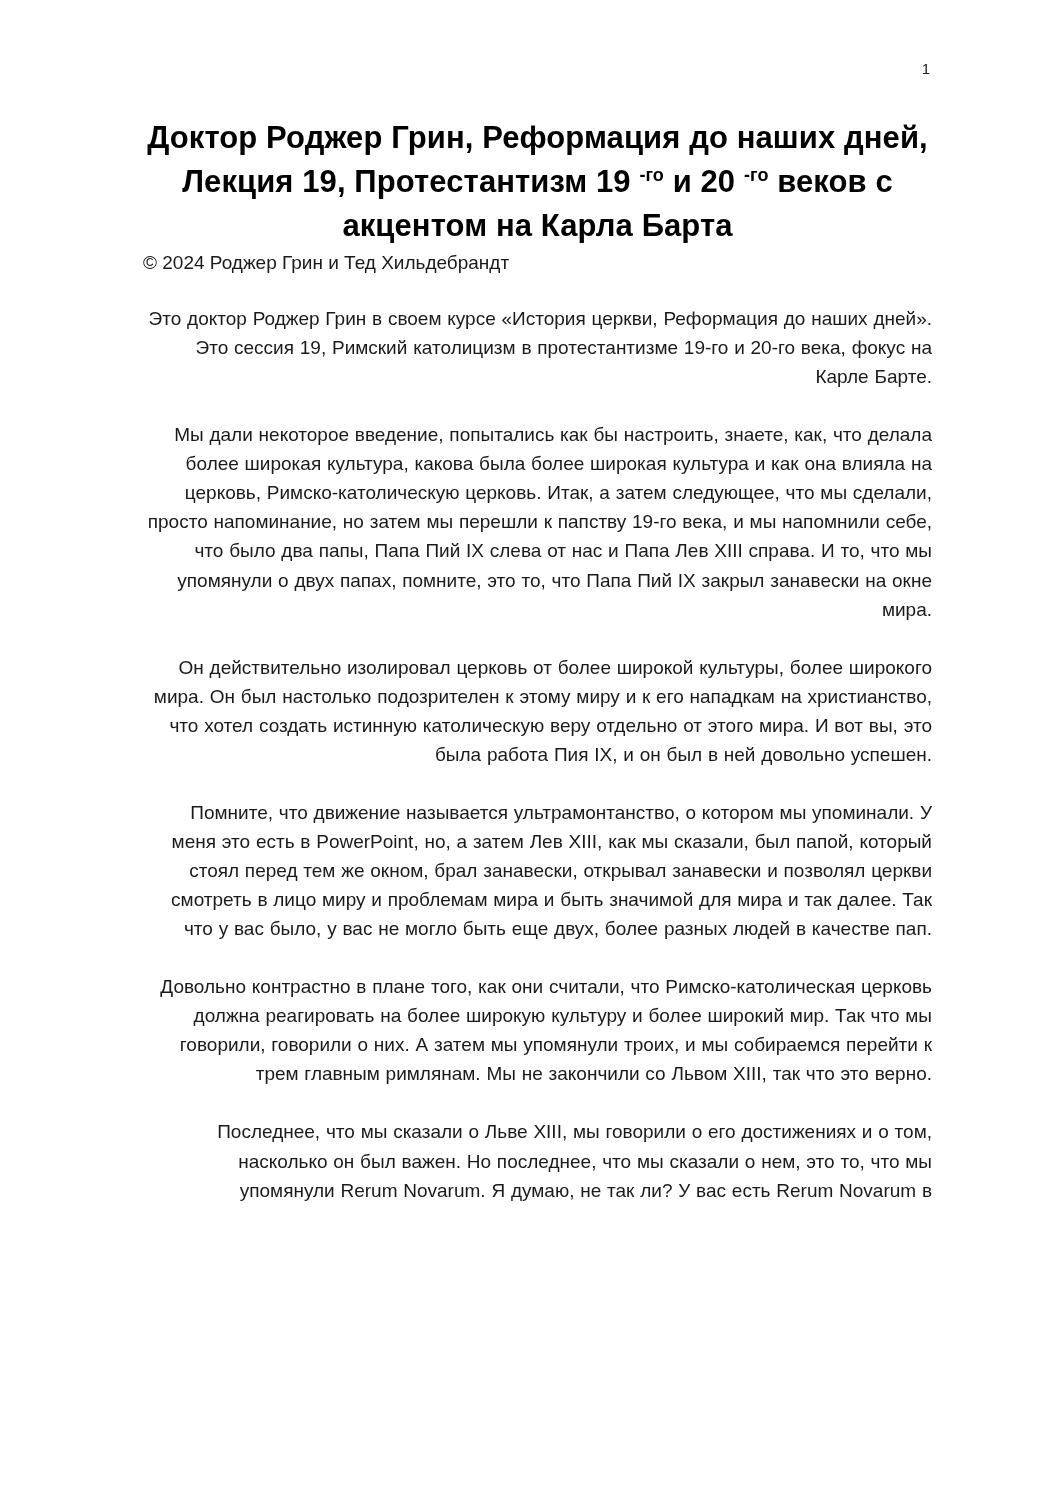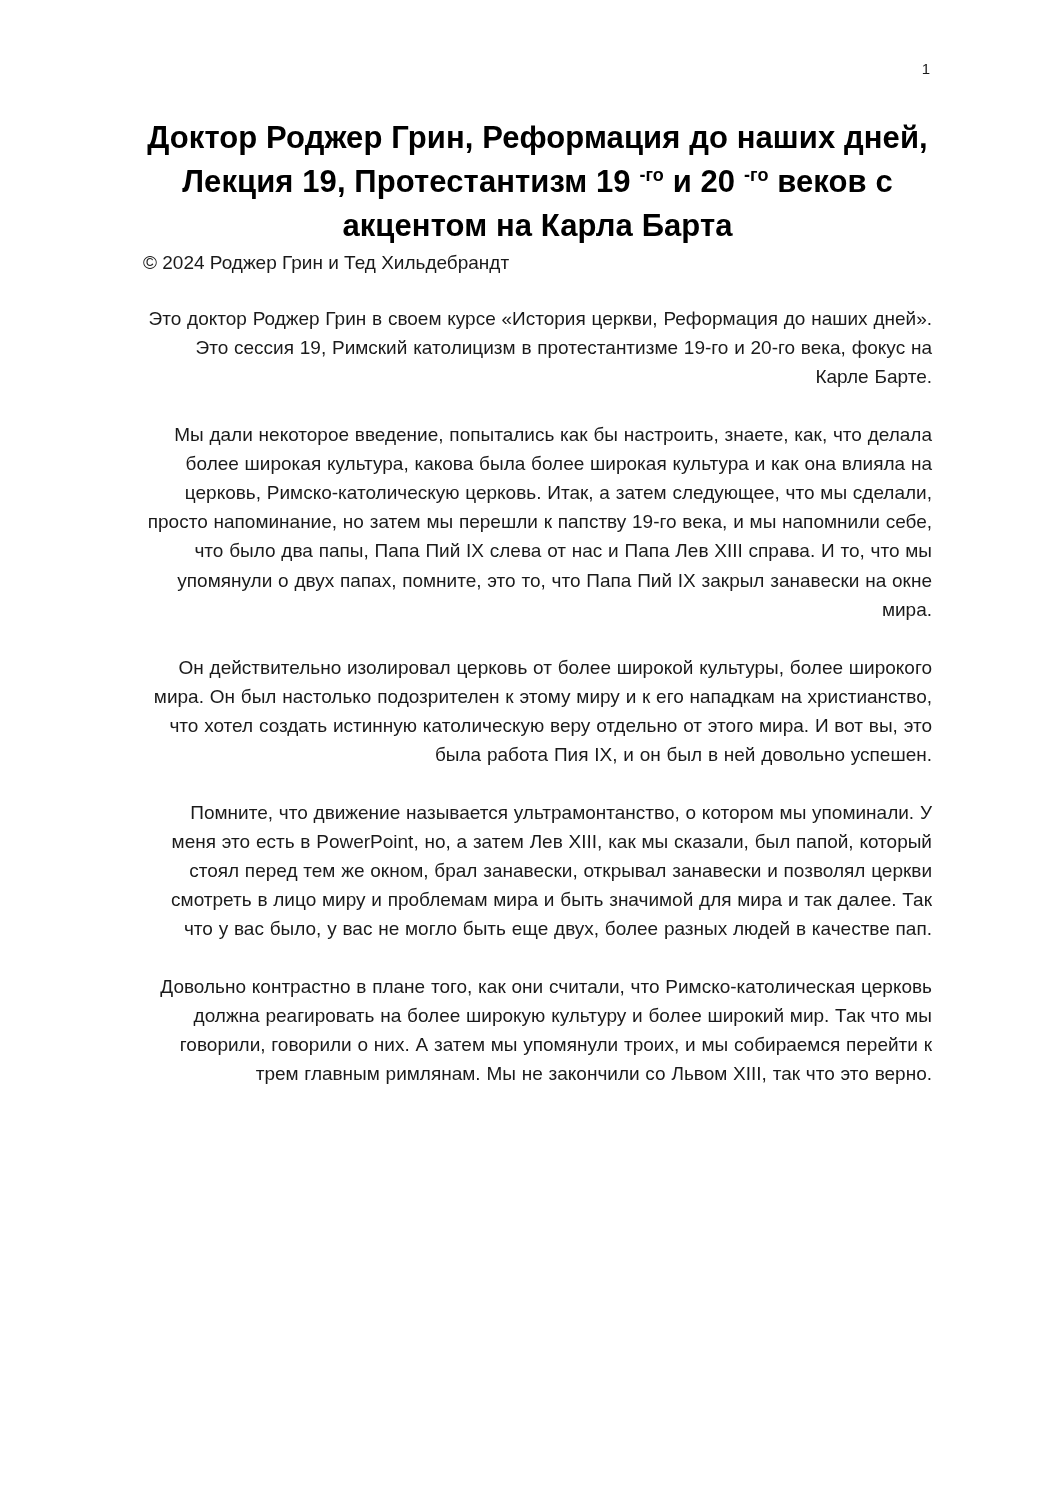--- a/index.html
+++ b/index.html
@@ -65,16 +65,17 @@
 
     <h1 class="doc-title"><span>Доктор Роджер Грин, Реформация до наших дней, Лекция 19, Протестантизм 19 </span><sup>-го</sup><span> и 20 </span><sup>-го</sup><span> веков с акцентом на Карла Барта</span></h1>
 
     <div class="copyright">© 2024 Роджер Грин и Тед Хильдебрандт</div>
 
     <p class="para">Это доктор Роджер Грин в своем курсе «История церкви, Реформация до наших дней». Это сессия 19, Римский католицизм в протестантизме 19-го и 20-го века, фокус на Карле Барте.</p>
     <p class="para">Мы дали некоторое введение, попытались как бы настроить, знаете, как, что делала более широкая культура, какова была более широкая культура и как она влияла на церковь, Римско-католическую церковь. Итак, а затем следующее, что мы сделали, просто напоминание, но затем мы перешли к папству 19-го века, и мы напомнили себе, что было два папы, Папа Пий IX слева от нас и Папа Лев XIII справа. И то, что мы упомянули о двух папах, помните, это то, что Папа Пий IX закрыл занавески на окне мира.</p>
     <p class="para">Он действительно изолировал церковь от более широкой культуры, более широкого мира. Он был настолько подозрителен к этому миру и к его нападкам на христианство, что хотел создать истинную католическую веру отдельно от этого мира. И вот вы, это была работа Пия IX, и он был в ней довольно успешен.</p>
     <p class="para">Помните, что движение называется ультрамонтанство, о котором мы упоминали. У меня это есть в PowerPoint, но, а затем Лев XIII, как мы сказали, был папой, который стоял перед тем же окном, брал занавески, открывал занавески и позволял церкви смотреть в лицо миру и проблемам мира и быть значимой для мира и так далее. Так что у вас было, у вас не могло быть еще двух, более разных людей в качестве пап.</p>
     <p class="para">Довольно контрастно в плане того, как они считали, что Римско-католическая церковь должна реагировать на более широкую культуру и более широкий мир. Так что мы говорили, говорили о них. А затем мы упомянули троих, и мы собираемся перейти к трем главным римлянам. Мы не закончили со Львом XIII, так что это верно.</p>
+    <p class="para">Последнее, что мы сказали о Льве XIII, мы говорили о его достижениях и о том, насколько он был важен. Но последнее, что мы сказали о нем, это то, что мы упомянули Rerum Novarum. Я думаю, не так ли? У вас есть Rerum Novarum в</p>
 
   </div>
 
 </div>
 
 </body></html>

